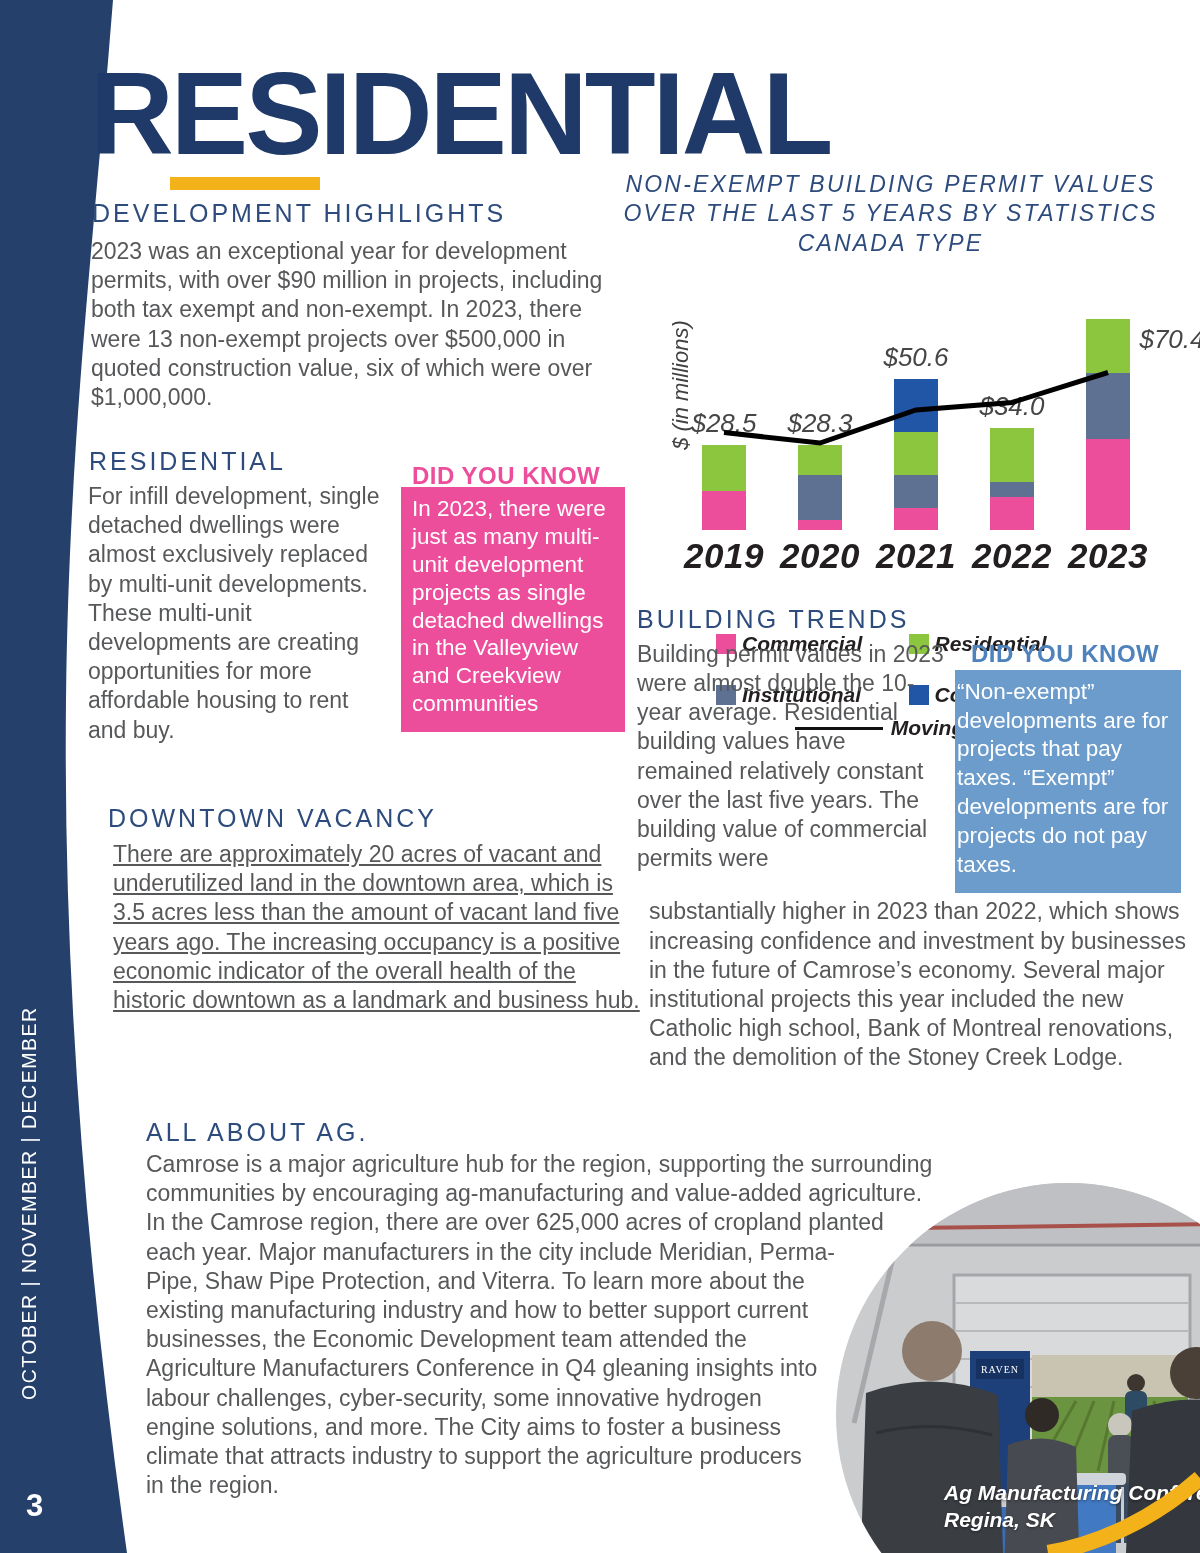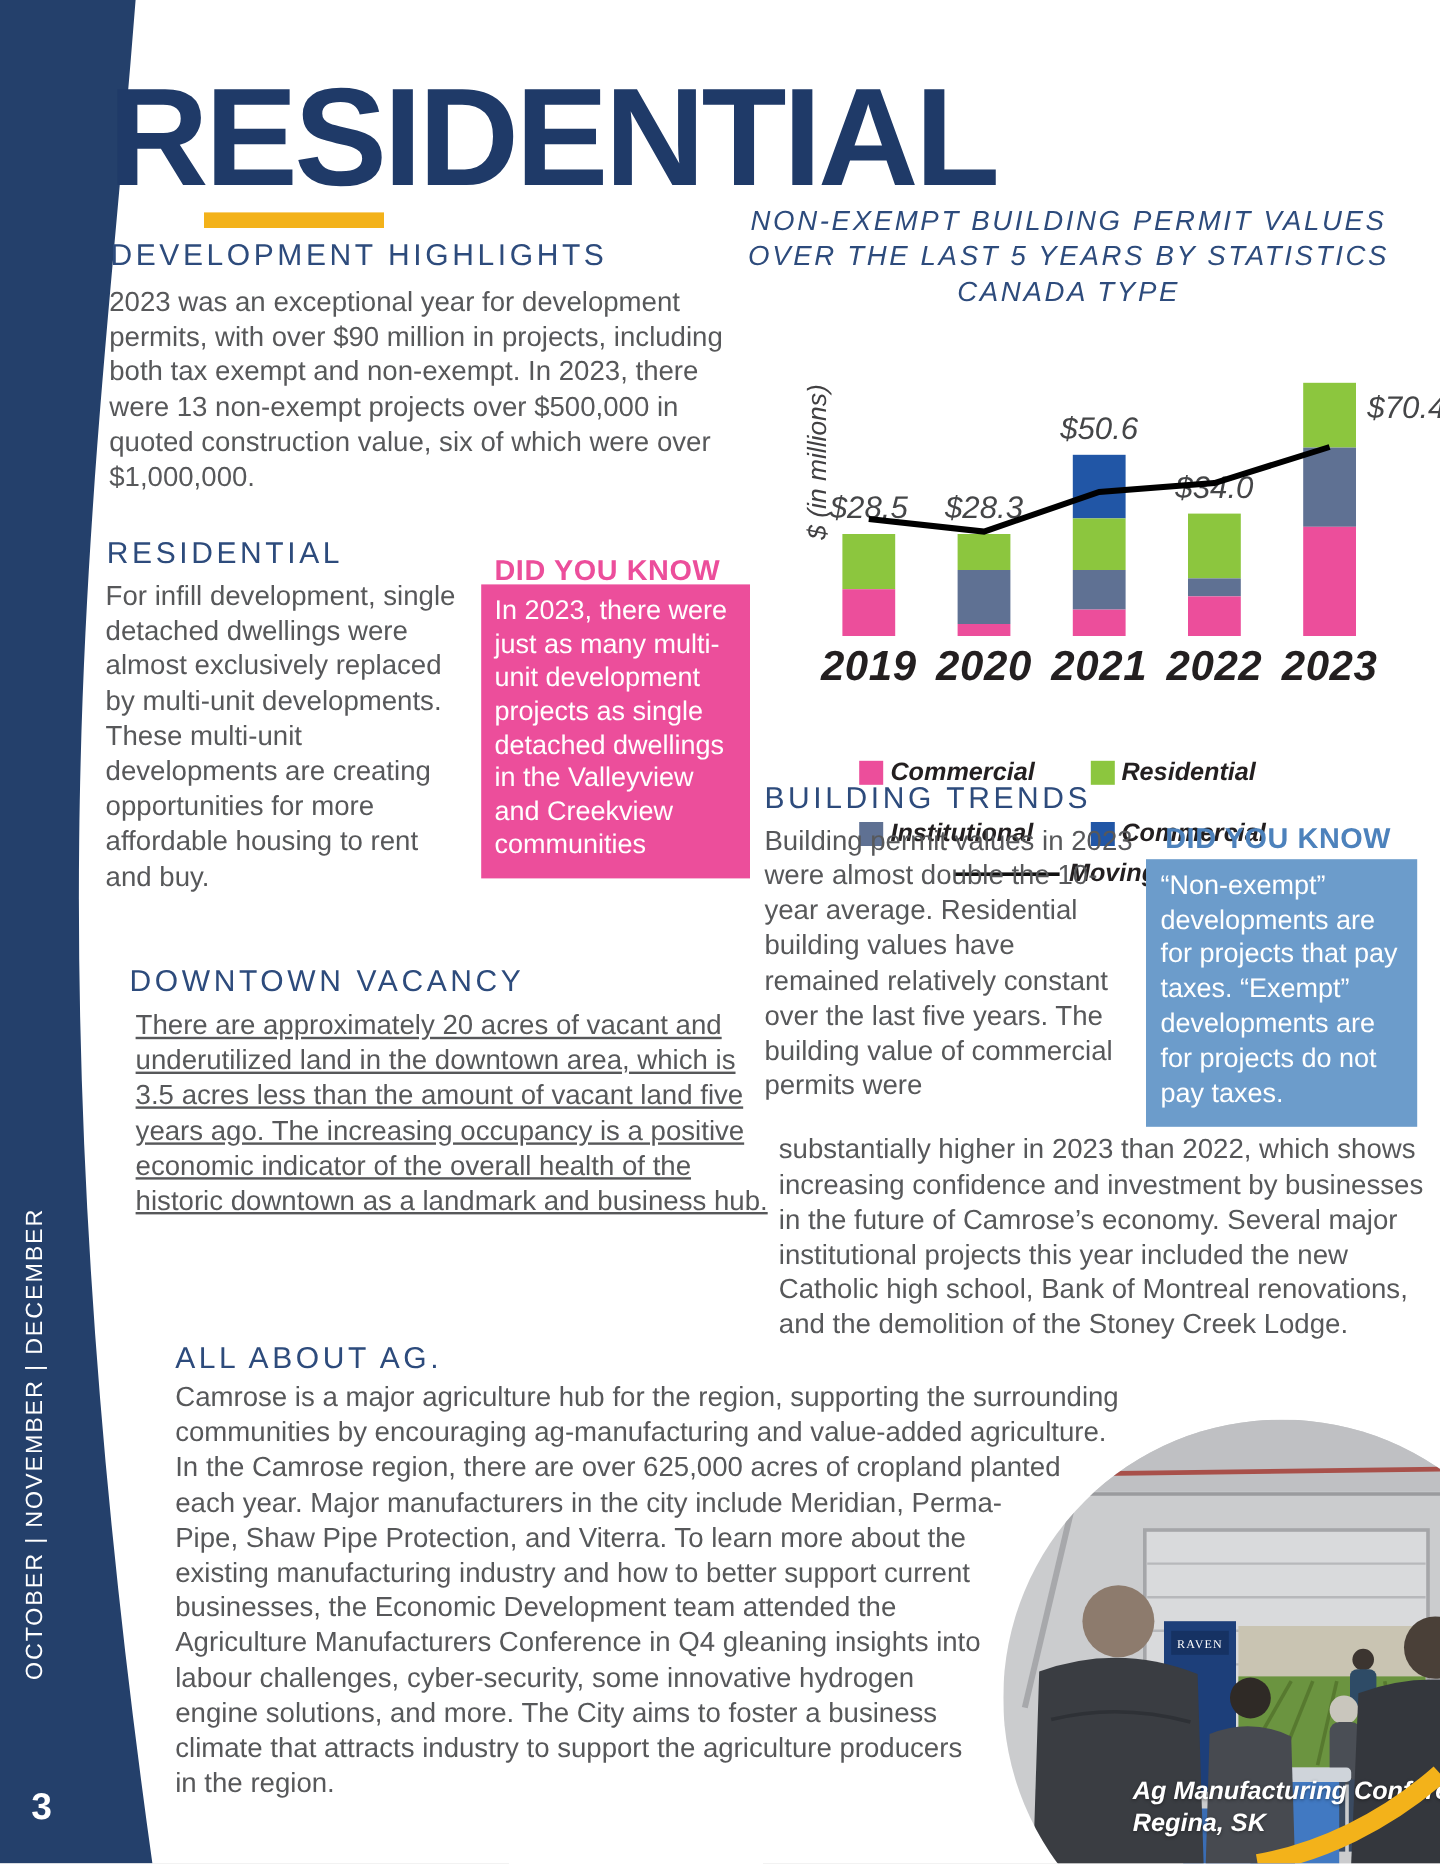--- a/index.html
+++ b/index.html
@@ -39,26 +39,26 @@
   .ma-svg{position:absolute;left:0;top:0;overflow:visible;}
   .xlabels{position:absolute;left:58px;top:268px;width:480px;display:flex;}
   .xlabels div{width:96px;text-align:center;font-size:35px;font-weight:bold;color:#231f20;letter-spacing:0.5px;}
   .legend{margin:46px 0 0 98px;width:385px;font-size:21px;font-weight:bold;color:#231f20;}
   .leg-grid{display:grid;grid-template-columns:1fr 1fr;row-gap:9px;}
   .leg-item{display:flex;align-items:center;margin-top:18px;}
   .leg-sw{width:20px;height:20px;margin-right:6px;flex:0 0 auto;}
   .leg-ma{display:flex;align-items:center;justify-content:center;margin-top:9px;margin-left:30px;}
   .leg-line{width:88px;height:3px;background:#111111;margin-right:8px;}
   
-  .bt{left:637px;top:651px;width:545px;}
+  .bt{left:637px;top:605px;width:545px;}
   .bt-row{display:flex;margin-top:6px;}
   .bt-col{width:308px;margin-right:10px;}
   .dyk-blue-wrap{width:226px;position:relative;}
   .dyk-blue-head{font-size:24px;font-weight:bold;color:#4D82BC;letter-spacing:0.5px;margin-left:16px;}
-  .dyk-blue-box{margin-top:2px;background:#6C9CCB;color:#ffffff;padding:8px 12px 14px 12px;
+  .dyk-blue-box{margin-top:2px;background:#6C9CCB;color:#ffffff;padding:8px 12px 14px 2px;
                 box-sizing:border-box;font-size:22.5px;line-height:1.28;}
   .bt-full{margin-top:4px;width:545px;margin-left:12px;}
   
   .dt-head{left:108px;top:804px;}
   .dt-body{left:113px;top:840px;width:528px;text-decoration:underline;}
   
   .ag-head{left:146px;top:1118px;}
   .ag-body{left:146px;top:1150px;width:1012px;}
   .ag-spacer{float:right;width:372px;height:405px;
              shape-outside:circle(250px at 286px 268px);}

